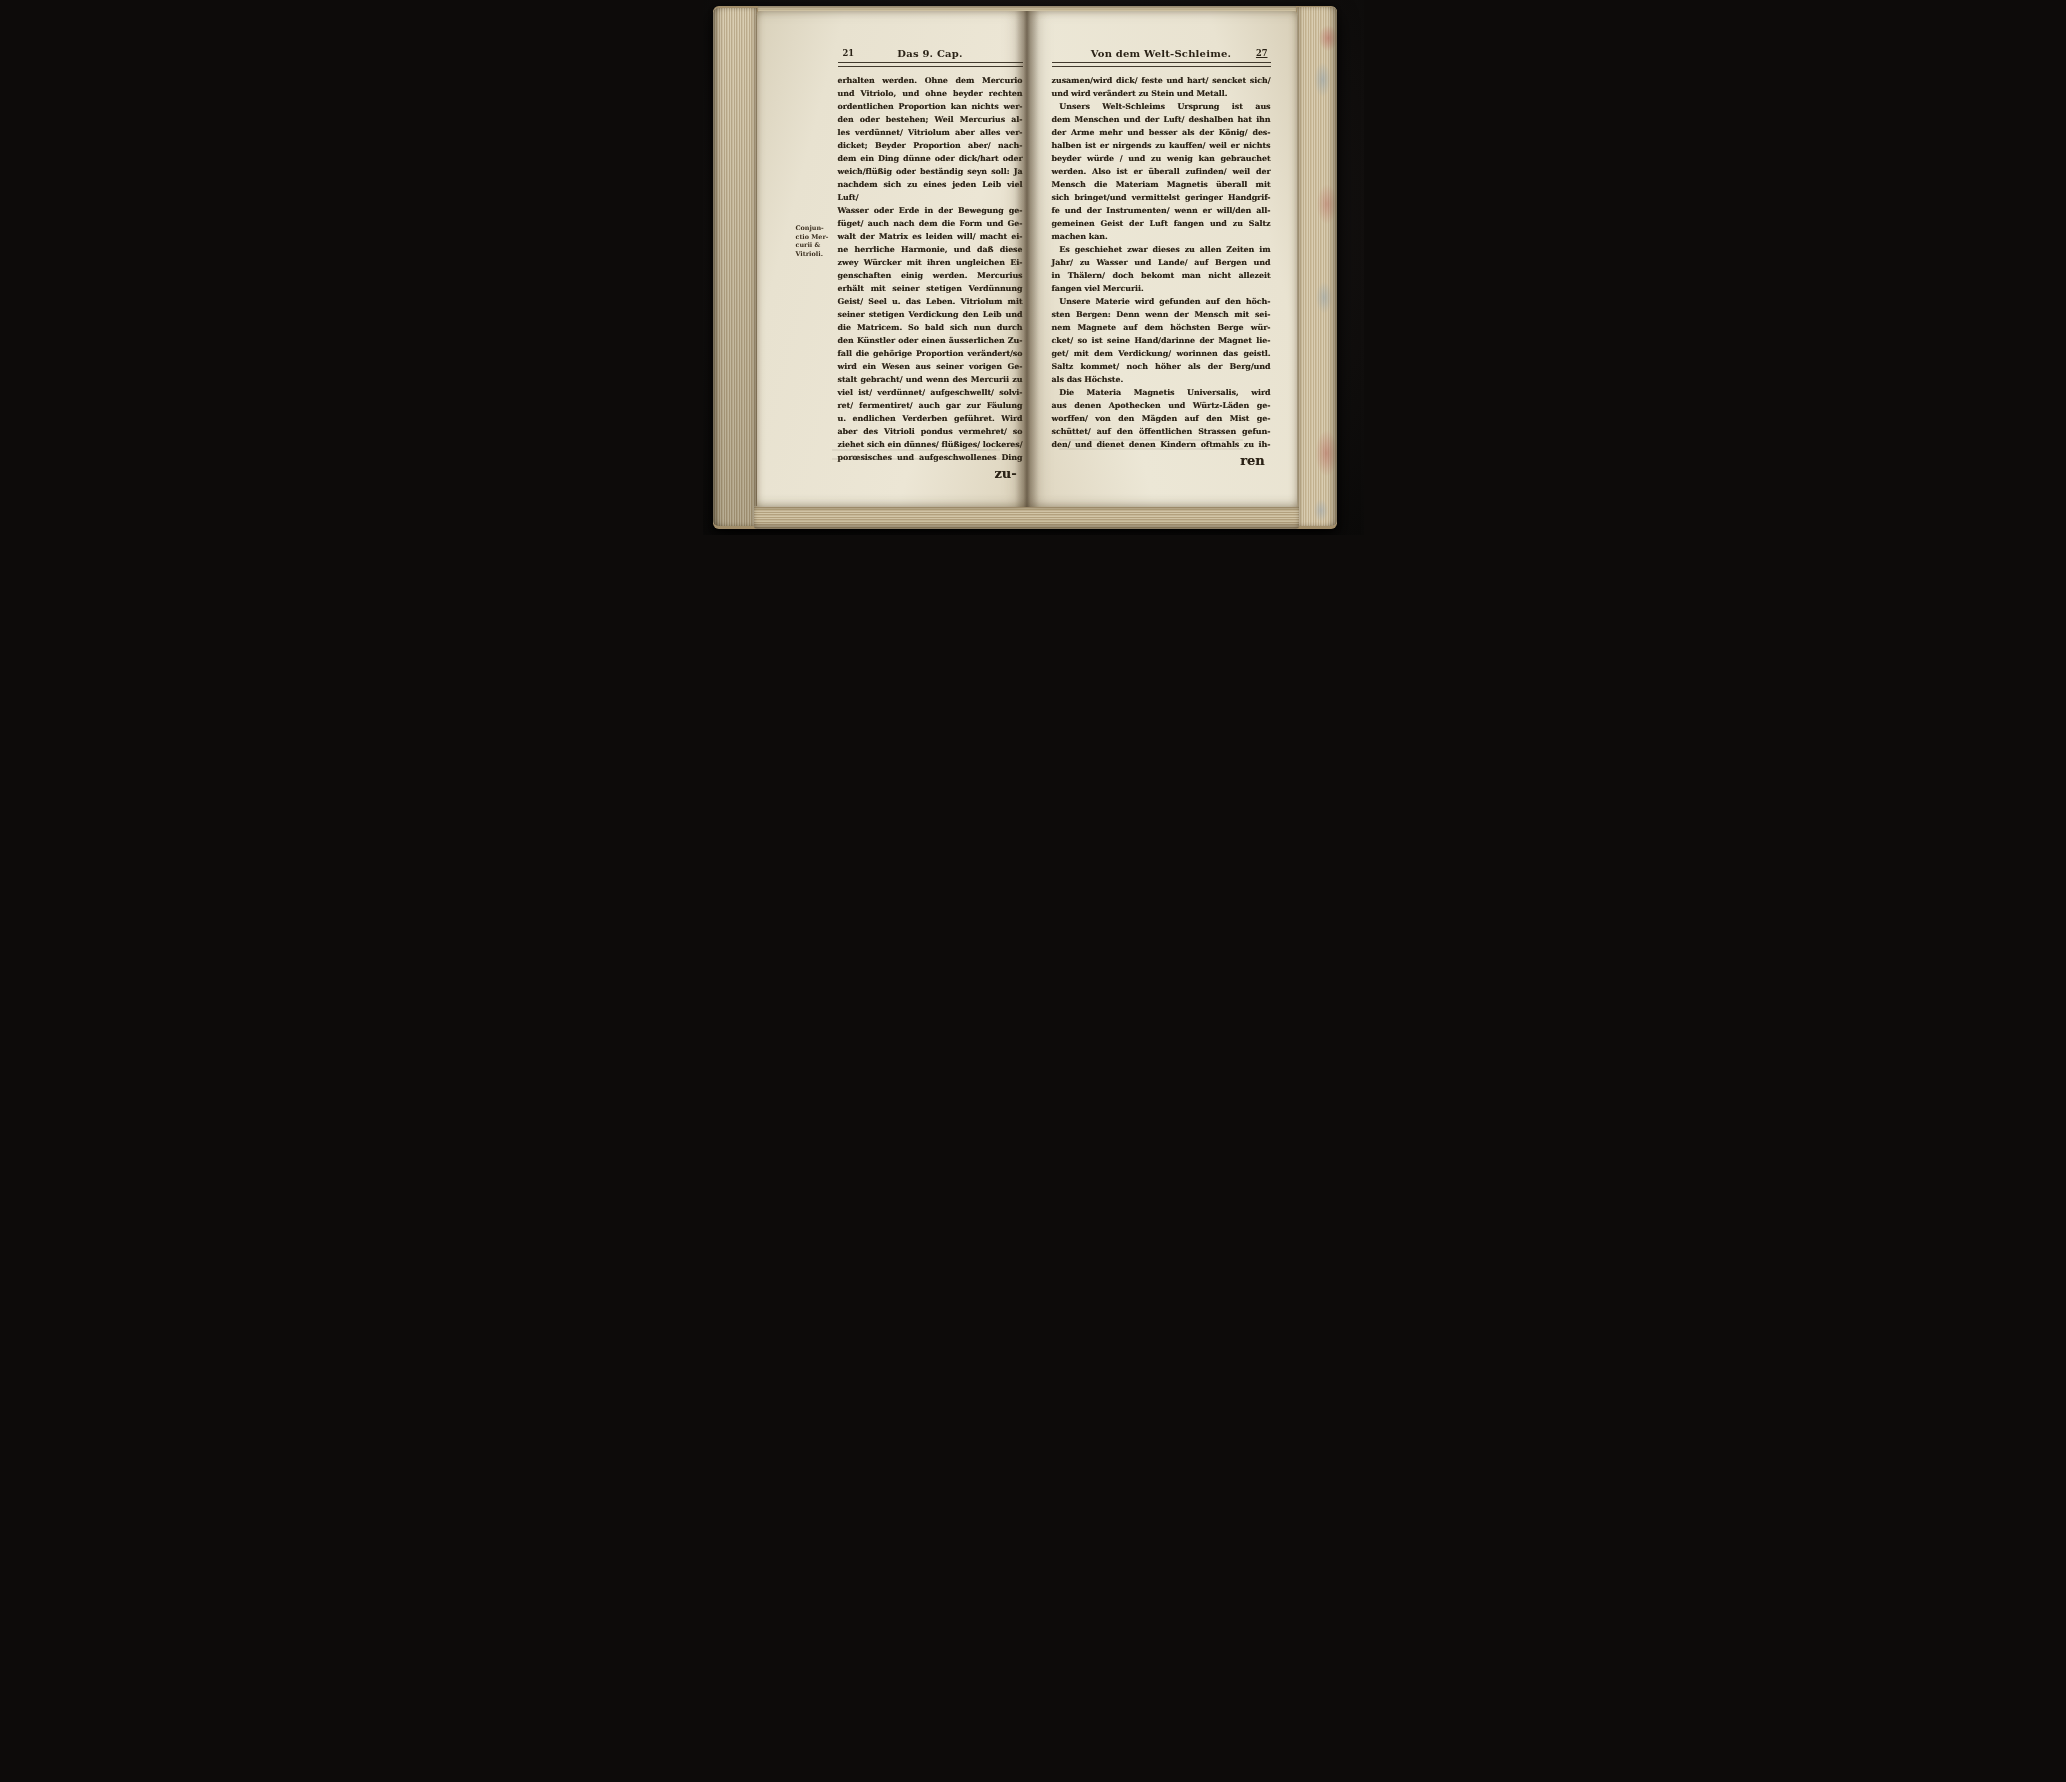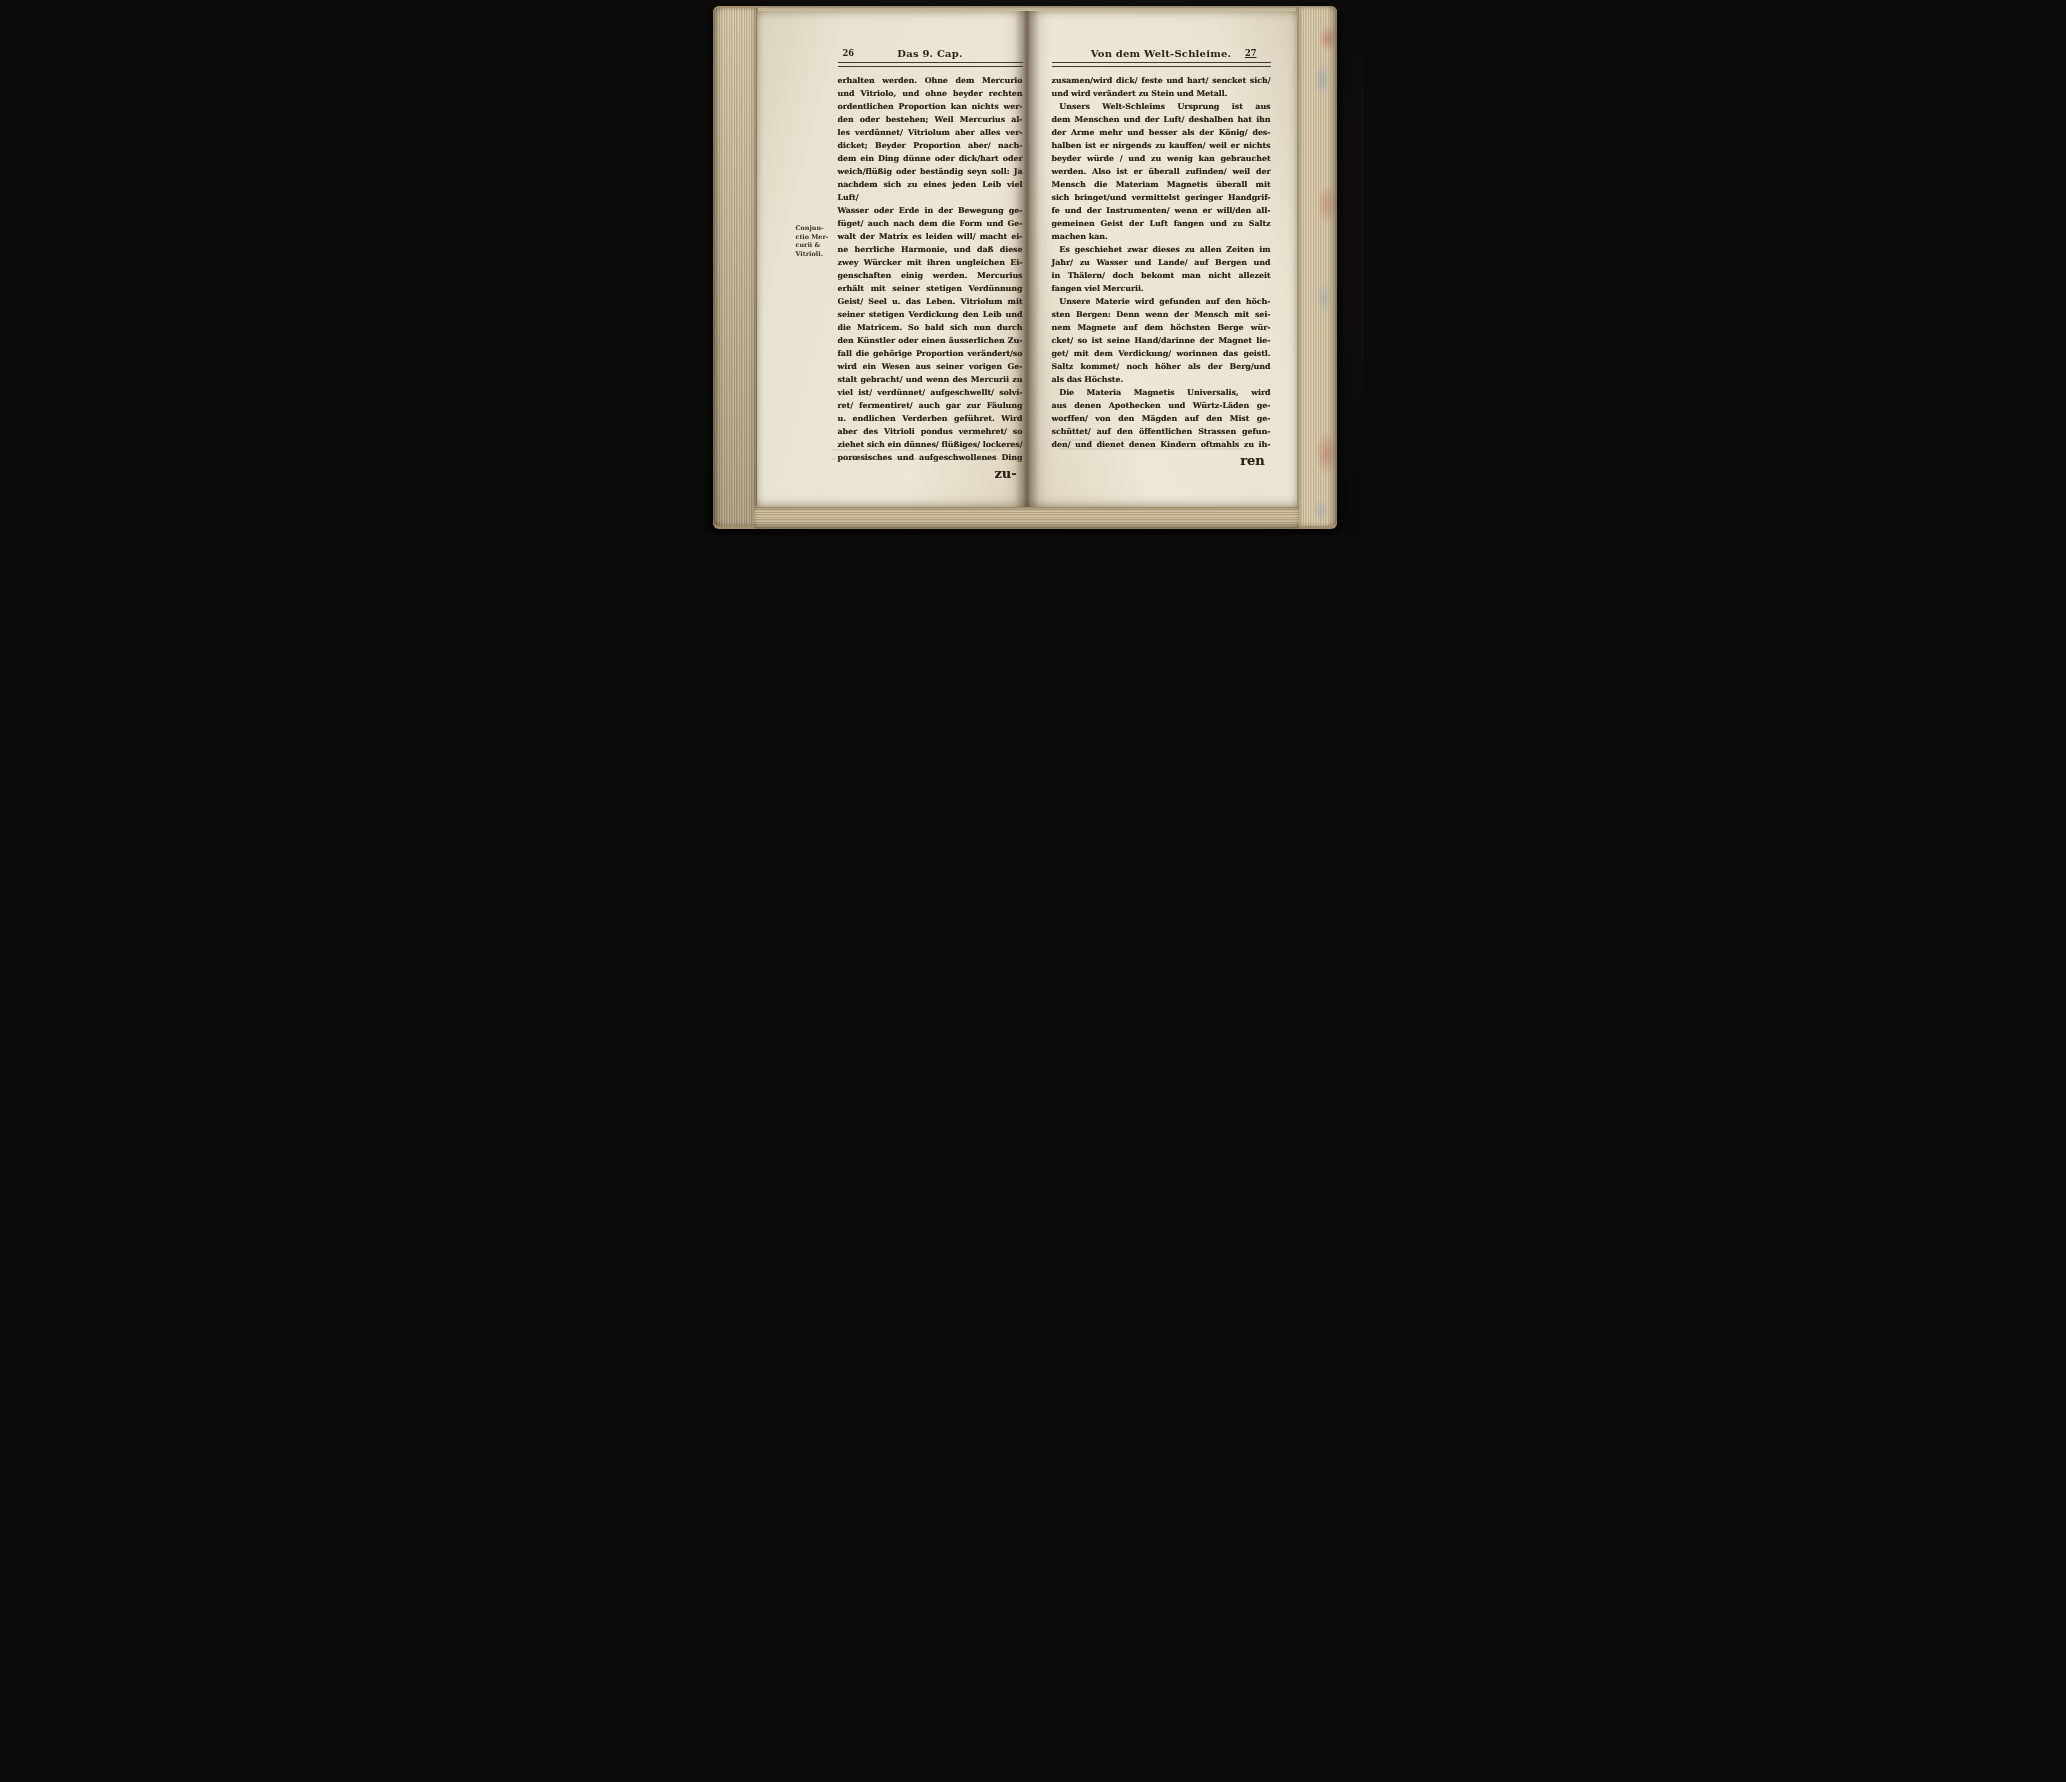--- a/index.html
+++ b/index.html
@@ -40,21 +40,21 @@
     box-shadow:inset 13.2px 0 17.4px -7.4px rgba(85,68,42,.52), inset -4.1px 0 7.4px -3.3px rgba(110,92,62,.38), inset 0 -7.4px 10px -5.8px rgba(110,92,62,.35), inset 0 5.8px 7.4px -5px rgba(110,92,62,.30);}
   .gutter{position:absolute;left:50%;top:0;bottom:0;width:24px;transform:translateX(-50%);pointer-events:none;
     background:linear-gradient(90deg,transparent,rgba(70,55,35,.26) 35%,rgba(48,36,20,.46) 50%,rgba(70,55,35,.26) 65%,transparent);}
   .content{position:absolute;top:36px;}
   .page-left .content{left:81px;width:185px;}
   .page-right .content{left:25px;width:219px;}
   .page-header{position:relative;height:14px;}
   .running{display:block;text-align:center;font-size:10px;font-weight:700;letter-spacing:0.2px;line-height:14px;}
   .pagenum{position:absolute;top:1.2px;font-size:8.3px;font-weight:700;}
   .pn-left{left:5px;}
-  .pn-right{right:14px;text-decoration:underline;}
+  .pn-right{right:3px;text-decoration:underline;}
   .rule{height:2.9px;margin-top:1.7px;border-top:1px solid var(--ink,#2b2317);border-bottom:0.8px solid var(--ink,#2b2317);opacity:.88;}
   .lines{margin-top:6.6px;}
   .line{font-size:7.9px;line-height:13px;font-weight:700;letter-spacing:-0.04px;
     text-align:justify;text-align-last:justify;-moz-text-align-last:justify;
     text-shadow:0.1px 0.1px 0 rgba(43,34,20,.5);}
   .line.end{text-align-last:left;-moz-text-align-last:left;}
   .catchword{margin-top:1.7px;text-align:right;font-size:13px;font-weight:700;padding-right:5.8px;
     text-shadow:0.1px 0.1px 0 rgba(43,34,20,.5);}
   .margin-note{position:absolute;left:39px;top:213px;width:41px;}
   .margin-note .line{font-size:6.4px;line-height:8.7px;letter-spacing:0;
@@ -71,21 +71,21 @@
     <div class="edge edge-top"></div>
     <div class="edge edge-left"></div>
     <div class="edge edge-right"></div>
     <div class="edge edge-bottom"></div>
 
     <div class="spread">
 
       <section class="page page-left">
         <div class="content">
           <header class="page-header">
-            <span class="pagenum pn-left">26</span>
+            <span class="pagenum pn-left">21</span>
             <span class="running">Das 9. Cap.</span>
           </header>
           <div class="rule"></div>
           <div class="lines">
               <div class="line">erhalten werden. Ohne dem Mercurio</div>
               <div class="line">und Vitriolo, und ohne beyder rechten</div>
               <div class="line">ordentlichen Proportion kan nichts wer-</div>
               <div class="line">den oder bestehen; Weil Mercurius al-</div>
               <div class="line">les verdünnet/ Vitriolum aber alles ver-</div>
               <div class="line">dicket; Beyder Proportion aber/ nach-</div>

